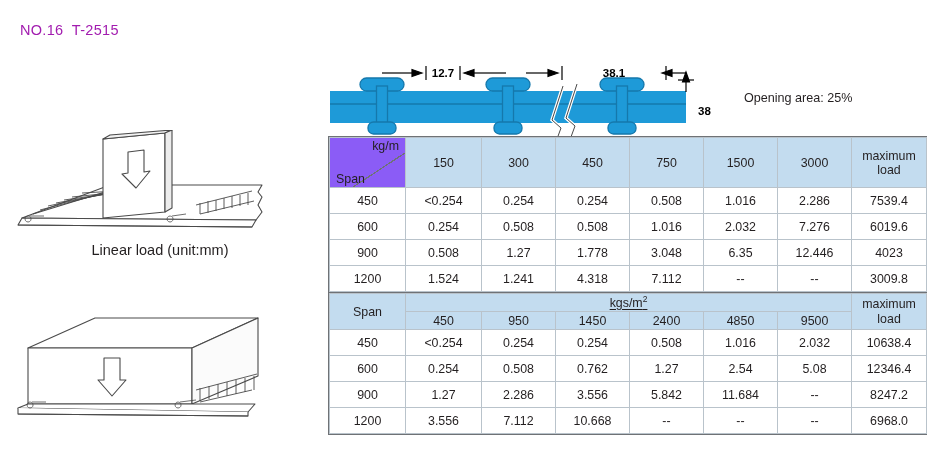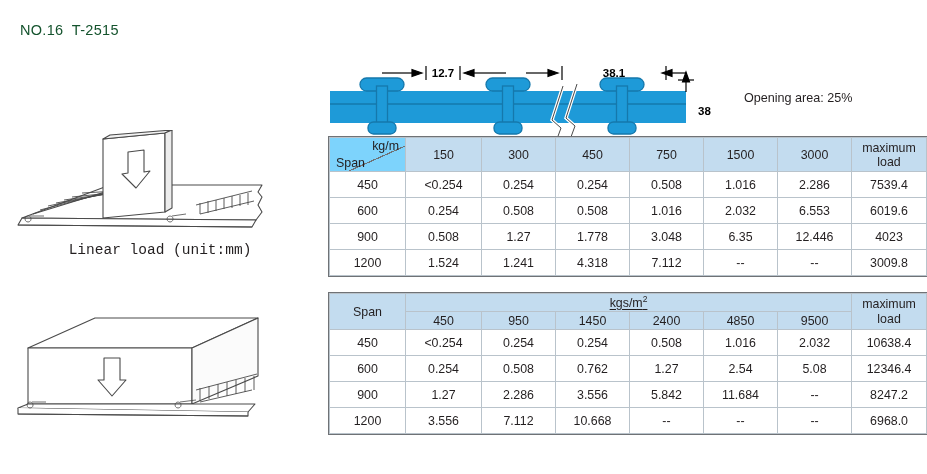--- a/index.html
+++ b/index.html
@@ -9,26 +9,26 @@
     font-family:"Liberation Sans", sans-serif;
     color:#1a1a1a;
     position:relative;
     overflow:hidden;
   }
   .page{position:absolute;inset:0;}
 
   
   .title{
     position:absolute;left:20px;top:22px;
-    font-size:14.5px;letter-spacing:.3px;color:#14532d;
+    font-size:14.5px;letter-spacing:.3px;color:#a21caf;
     white-space:pre;
   }
 
   
-  .illus{position:absolute;font-family:Liberation Mono, monospace;}
+  .illus{position:absolute;}
   .illus svg{display:block;}
   .illus-caption{
     text-align:center;font-size:14.5px;color:#231f20;
     margin-top:2px;
   }
 
   #linear-load-figure{left:0px;top:130px;width:320px;}
   #uniform-load-figure{left:0px;top:296px;width:320px;}
 
   
@@ -60,21 +60,21 @@
   }
   table .hd{background:#c3dcef;}
   .tbl-wrap{position:absolute;border:1px solid #6f7276;background:#fff;}
 
   #table-linear-wrap{left:328px;top:136px;width:597px;}
   #table-uniform-wrap{left:328px;top:292px;width:597px;}
   #table-linear, #table-uniform{width:100%;}
 
   
   .diag{
-    position:relative;background:#7dd3fc;height:33px;padding:0;
+    position:relative;background:#8b5cf6;height:33px;padding:8px;
   }
   .diag .dl{
     position:absolute;left:0;top:0;width:100%;height:100%;
     overflow:hidden;
   }
   .diag .dl:after{
     content:"";position:absolute;left:-6px;top:-6px;
     width:150%;height:150%;
     background:linear-gradient(to bottom right, transparent calc(50% - 0.6px), #6f7276 calc(50% - 0.6px), #6f7276 calc(50% + 0.6px), transparent calc(50% + 0.6px));
   }
@@ -286,21 +286,21 @@
           <td>2.286</td>
           <td>7539.4</td>
         </tr>
         <tr>
           <td>600</td>
           <td>0.254</td>
           <td>0.508</td>
           <td>0.508</td>
           <td>1.016</td>
           <td>2.032</td>
-          <td>6.553</td>
+          <td>7.276</td>
           <td>6019.6</td>
         </tr>
         <tr>
           <td>900</td>
           <td>0.508</td>
           <td>1.27</td>
           <td>1.778</td>
           <td>3.048</td>
           <td>6.35</td>
           <td>12.446</td>

